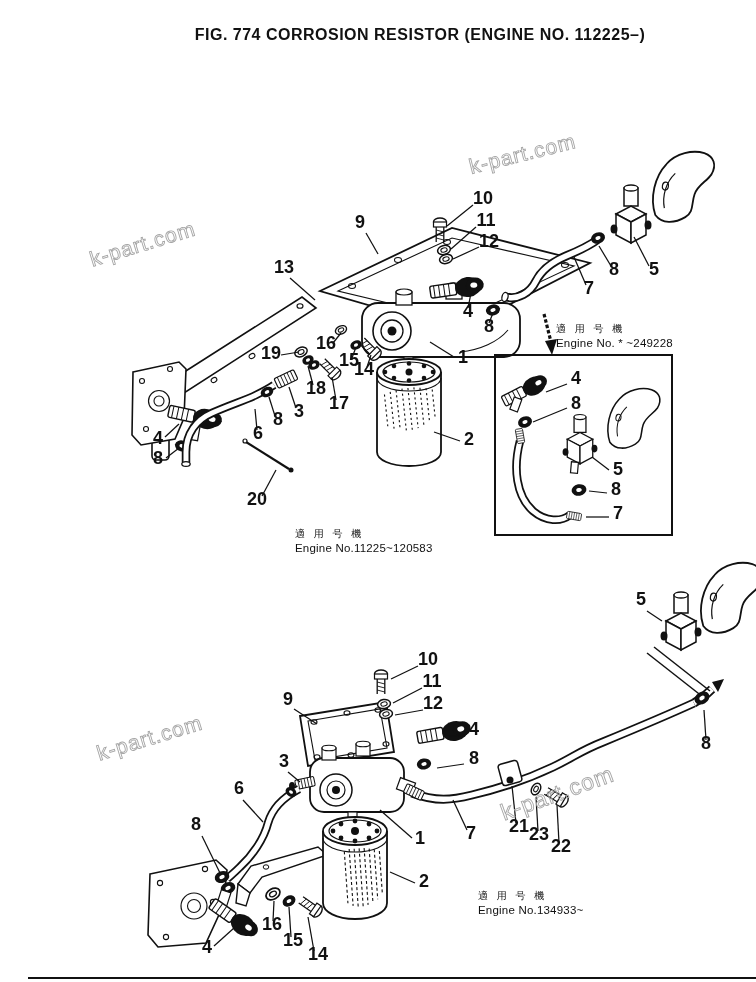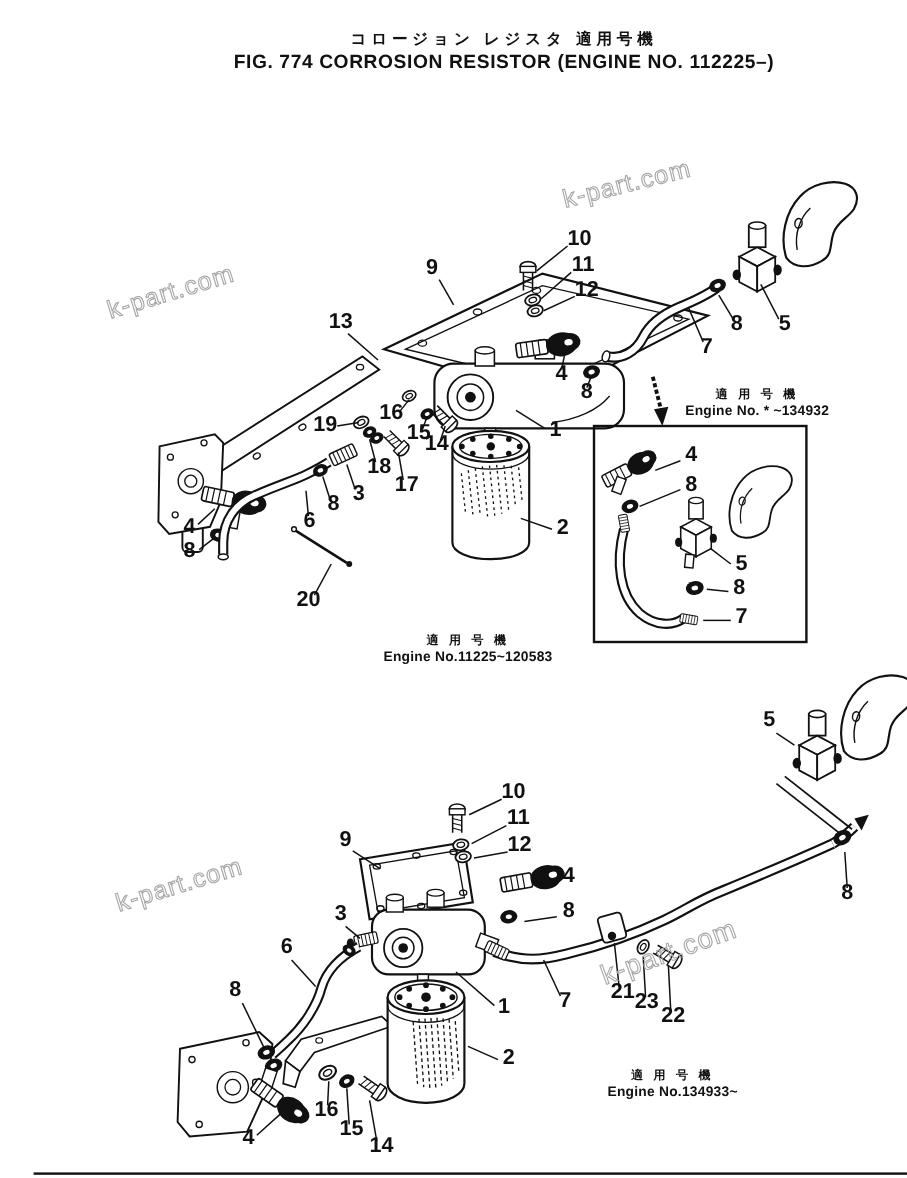--- a/index.html
+++ b/index.html
@@ -5,21 +5,21 @@
   html,body{margin:0;padding:0;background:#ffffff;}
   .page{position:relative;width:756px;height:982px;background:#ffffff;overflow:hidden;
         font-family:"Liberation Sans",sans-serif;color:#111;}
   .title{position:absolute;left:120px;top:24px;width:600px;text-align:center;}
   .title-jp{font-size:13px;font-weight:bold;letter-spacing:4px;}
   .title-en{font-size:16px;font-weight:bold;letter-spacing:0.5px;margin-top:2px;}
   svg#art{position:absolute;left:0;top:0;}
   .callouts line{stroke:#111;stroke-width:1.25;}
   .callouts text{font-family:"Liberation Sans",sans-serif;font-weight:bold;font-size:18px;
                  text-anchor:middle;fill:#111;}
-  .note{position:absolute;text-align:center;font-weight:bold;}
+  .note{position:absolute;font-weight:normal;}
   .note .jp{display:block;font-size:10px;letter-spacing:3px;}
   .note .en{display:block;font-size:11.5px;margin-top:1px;letter-spacing:0.2px;}
   .note-inset{left:556px;top:322px;width:150px;}
   .note-mid{left:295px;top:527px;width:190px;}
   .note-bottom{left:478px;top:889px;width:165px;}
   .wm{position:absolute;font-size:21px;color:#c9c9c9;letter-spacing:1px;pointer-events:none;
       font-weight:400;}
   @supports (-webkit-text-stroke: 1px gray){
     .wm{color:transparent;-webkit-text-stroke:0.9px #a6a6a6;}
   }
@@ -28,21 +28,20 @@
   .wm3{left:95px;top:726px;transform:rotate(-17deg);}
   .wm4{left:498px;top:780px;transform:rotate(-20deg);font-size:23px;}
   .bottom-rule{position:absolute;left:28px;top:977px;width:728px;height:2px;background:#111;}
 </style>
 </head>
 <body>
 
 <div class="page">
 
   <div class="title">
-    <div class="title-jp">コロージョン レジスタ   適用号機</div>
     <div class="title-en">FIG. 774  CORROSION RESISTOR (ENGINE NO. 112225–)</div>
   </div>
 
   <svg id="art" width="756" height="982" viewBox="0 0 756 982">
     <defs>
       <g id="ring">
         <ellipse rx="6.5" ry="4.5" fill="#fff" stroke="#111" stroke-width="1.5"></ellipse>
         <ellipse rx="3.2" ry="2.1" fill="#fff" stroke="#111" stroke-width="1.1"></ellipse>
       </g>
       <g id="darkring">
@@ -441,21 +440,21 @@
       </g>
   </svg>
 
   <div class="wm wm1">k-part.com</div>
   <div class="wm wm2">k-part.com</div>
   <div class="wm wm3">k-part.com</div>
   <div class="wm wm4">k-part.com</div>
 
   <div class="note note-inset">
     <span class="jp">適 用 号 機</span>
-    <span class="en">Engine No.   *  ~134932</span>
+    <span class="en">Engine No.   *  ~249228</span>
   </div>
   <div class="note note-mid">
     <span class="jp">適 用 号 機</span>
     <span class="en">Engine No.11225~120583</span>
   </div>
   <div class="note note-bottom">
     <span class="jp">適 用 号 機</span>
     <span class="en">Engine No.134933~</span>
   </div>
 

